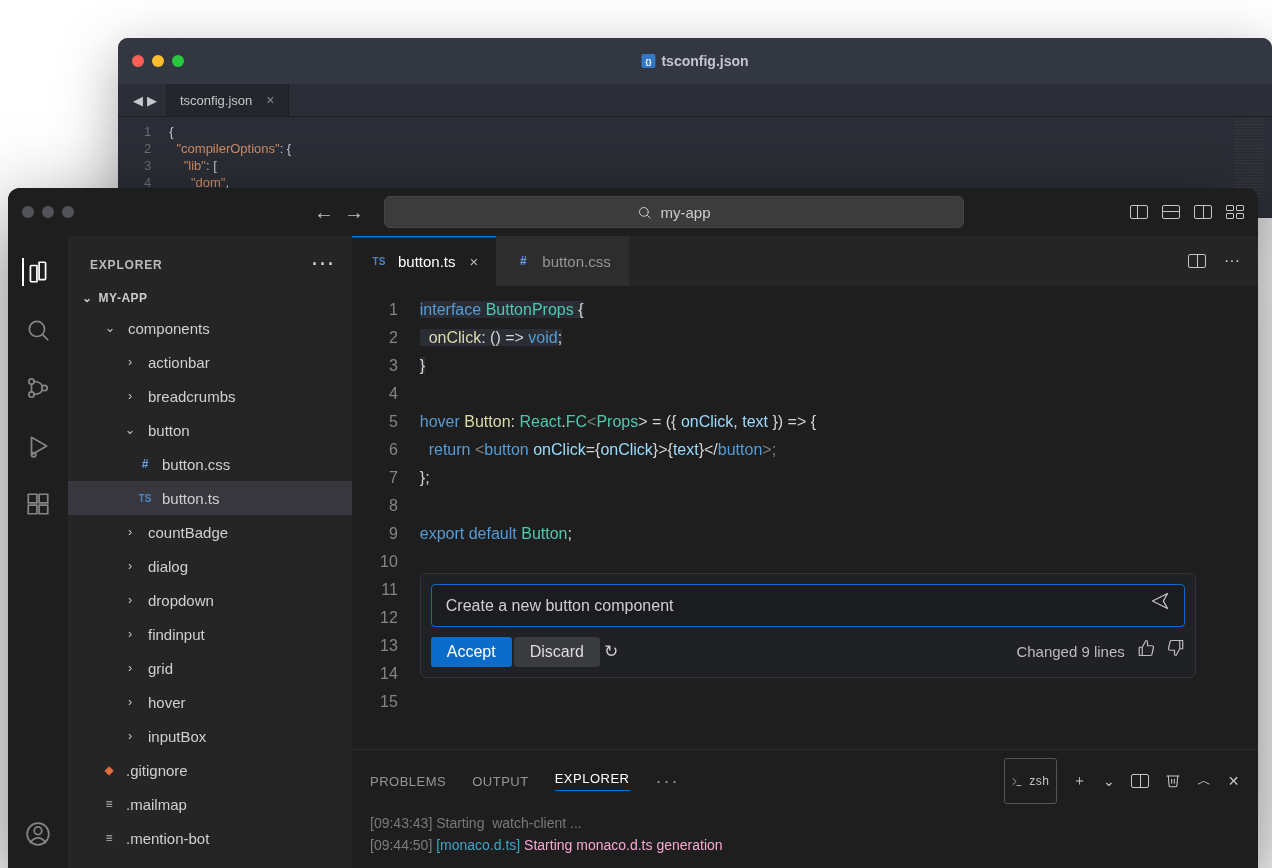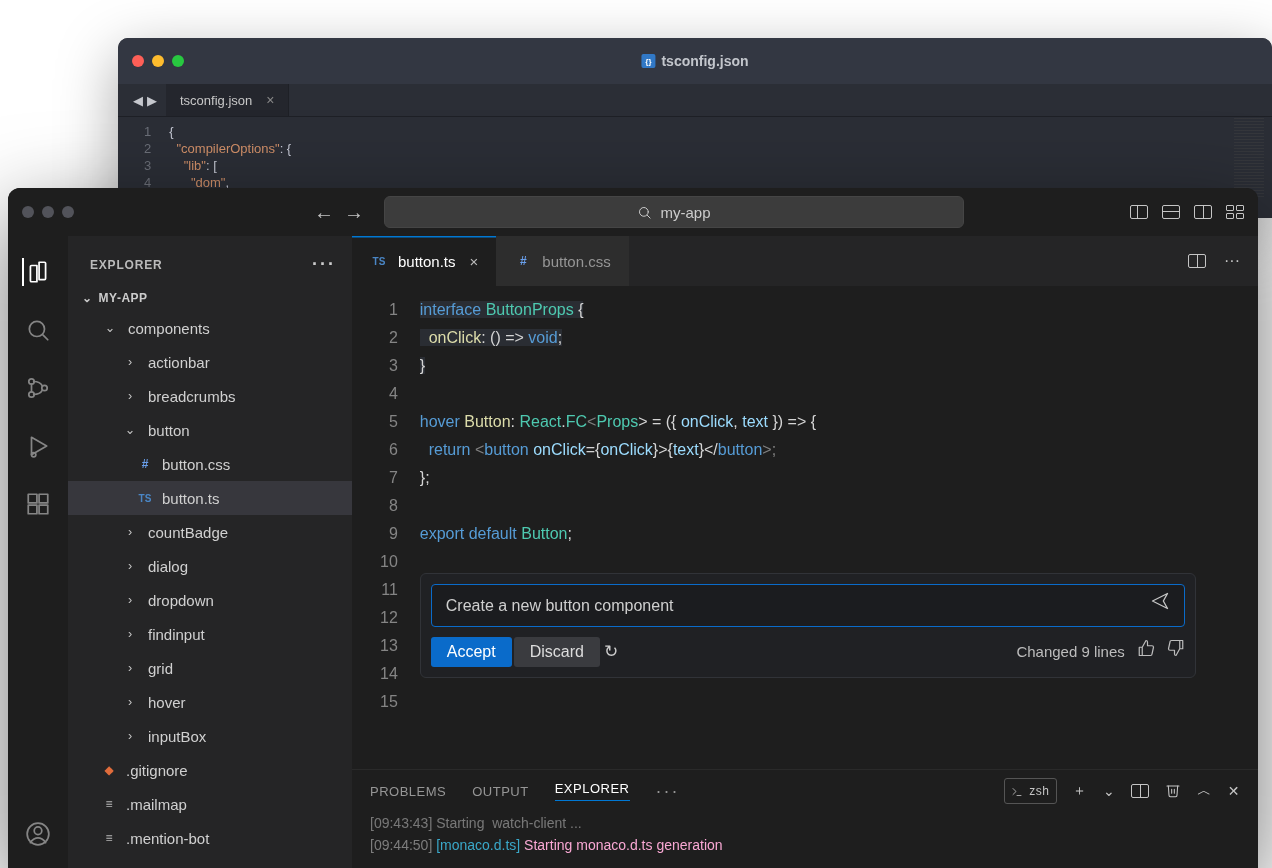--- a/index.html
+++ b/index.html
@@ -91,21 +91,21 @@
 .btn.secondary { background:#3a3b3f; color:#ddd; }
 .ichat-actions .reload { color:#ccc; font-size:17px; margin-left:2px; }
 .ichat-actions .status { margin-left:auto; display:flex; align-items:center; gap:12px; color:#bdbdbd; font-size:15px; }
 
 
 .panel { margin-top:auto; background:#1e1e1e; border-top:1px solid #2a2a2a; }
 .panel-tabs { display:flex; align-items:center; gap:26px; padding:8px 18px 6px; font-size:13px; color:#969696; letter-spacing:.5px; }
 .panel-tabs .pt.active { color:#fff; border-bottom:1.5px solid #0078d4; padding-bottom:4px; }
 .panel-tabs .pdots { font-size:18px; letter-spacing:2px; }
 .panel-right { margin-left:auto; display:flex; align-items:center; gap:16px; color:#c5c5c5; font-size:14px; }
-.panel-right .shell { border:1px solid #555; border-radius:3px; padding:5px 6px; font-size:12px; display:flex; align-items:flex-end; gap:6px; }
+.panel-right .shell { border:1px solid #555; border-radius:3px; padding:15px 6px; font-size:12px; display:flex; align-items:flex-end; gap:6px; }
 .term-body { font-family:Menlo,Consolas,monospace; font-size:14px; line-height:22px; padding:2px 18px 12px; color:#cfcfcf; }
 .t-time{color:#7d7d7d;} .t-cyan{color:#3aa8c9;} .t-txt{color:#f9a8d4;}
 
 svg { fill:none; stroke:currentColor; stroke-width:1.6; stroke-linecap:round; stroke-linejoin:round; }
 </style>
 </head>
 <body>
 
 <div class="back-window">
   <div class="bw-title">

